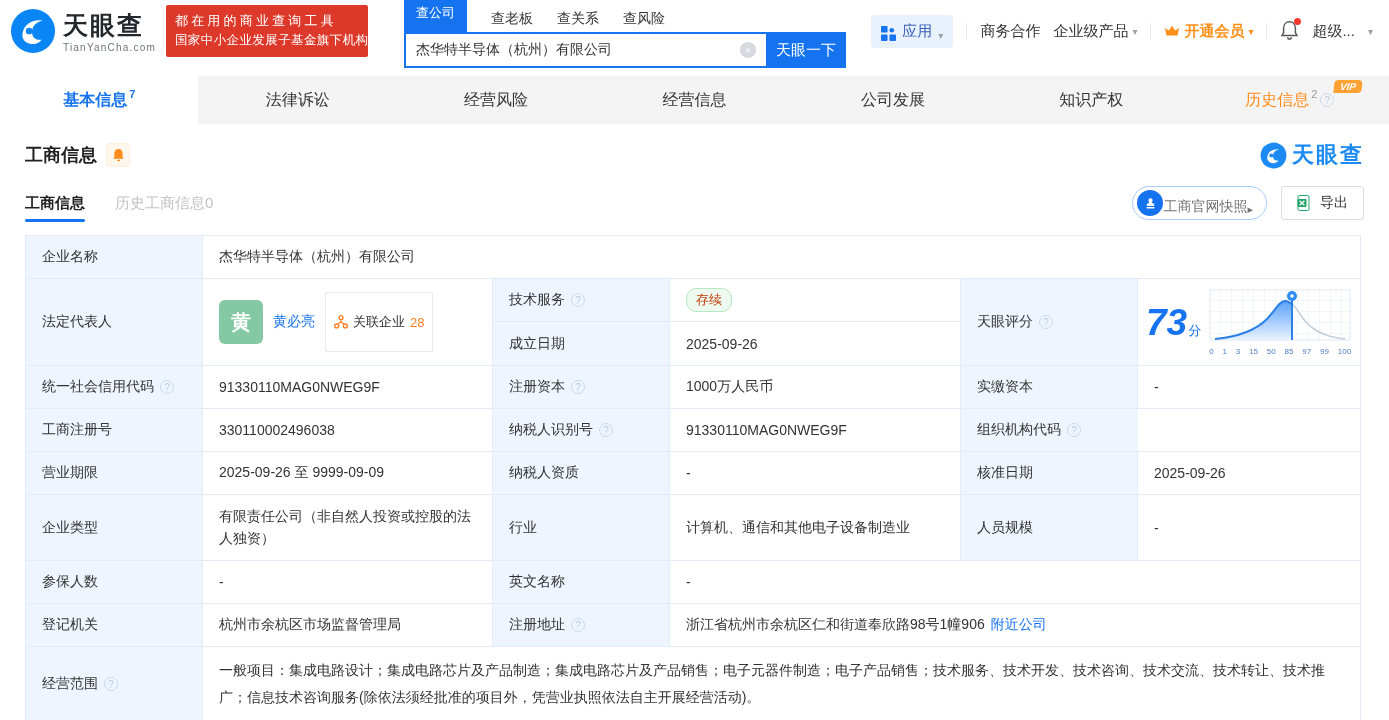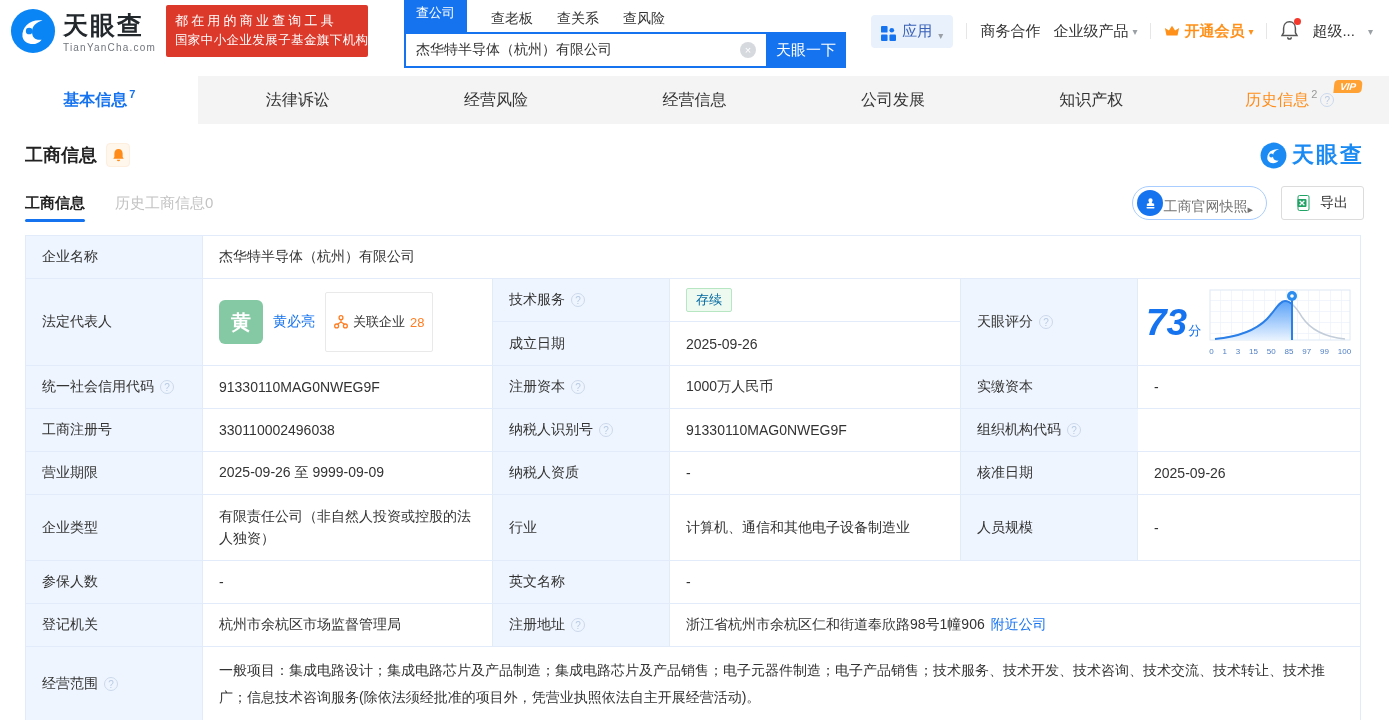--- a/index.html
+++ b/index.html
@@ -83,22 +83,22 @@
   .sub .cell { border-right:1px solid #e1ebfa; }
   .sub .cell:nth-child(2) { border-right:none; }
   .sub .cell:nth-child(-n+2) { border-bottom:1px solid #e1ebfa; }
   .sub .cell:nth-child(4) { border-right:none; }
   .avatar { width:44px; height:44px; border-radius:6px; background:#85c9a4; color:#fff; font-size:20px;
             font-weight:700; display:flex; align-items:center; justify-content:center; flex:none; }
   .link { color:#1673f0; cursor:pointer; text-decoration:none; }
   .rel-badge { display:flex; align-items:center; gap:5px; border:1px solid #e9e9e9; border-radius:2px;
                padding:20px 8px; font-size:13px; color:#333; cursor:pointer; white-space:nowrap; }
   .rel-badge b { color:#ff7d20; font-weight:400; }
-  .status { background:#eefaf0; border:1px solid #b7e6c3; color:#0369a1; font-size:13px;
-            padding:2px 9px; border-radius:2px; }
+  .status { background:#eefaf0; border:1px solid #b7e6c3; color:#c2410c; font-size:13px;
+            padding:2px 9px; border-radius:10px; }
   .score-cell { padding:6px 8px; gap:8px; }
   .score-num { font-size:37px; font-weight:700; font-style:italic; color:#1673f0; line-height:1; }
   .score-num i { font-size:13px; font-style:normal; font-weight:400; margin-left:1px; }
   .chart { width:142px; }
   .axis { display:flex; justify-content:space-between; font-size:8px; color:#4f7fc4; margin-top:1px; }
   .wrapv { line-height:1.55; }
   .scope { line-height:1.9; padding:10px 16px; }
 </style>
 </head>
 <body>

